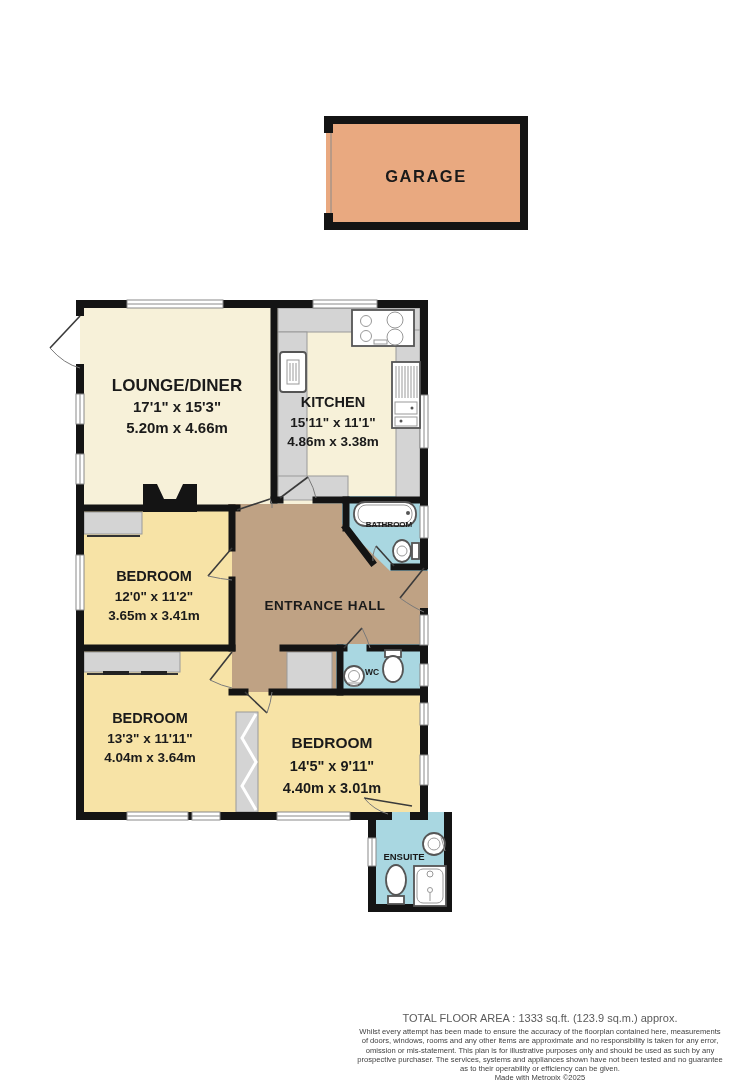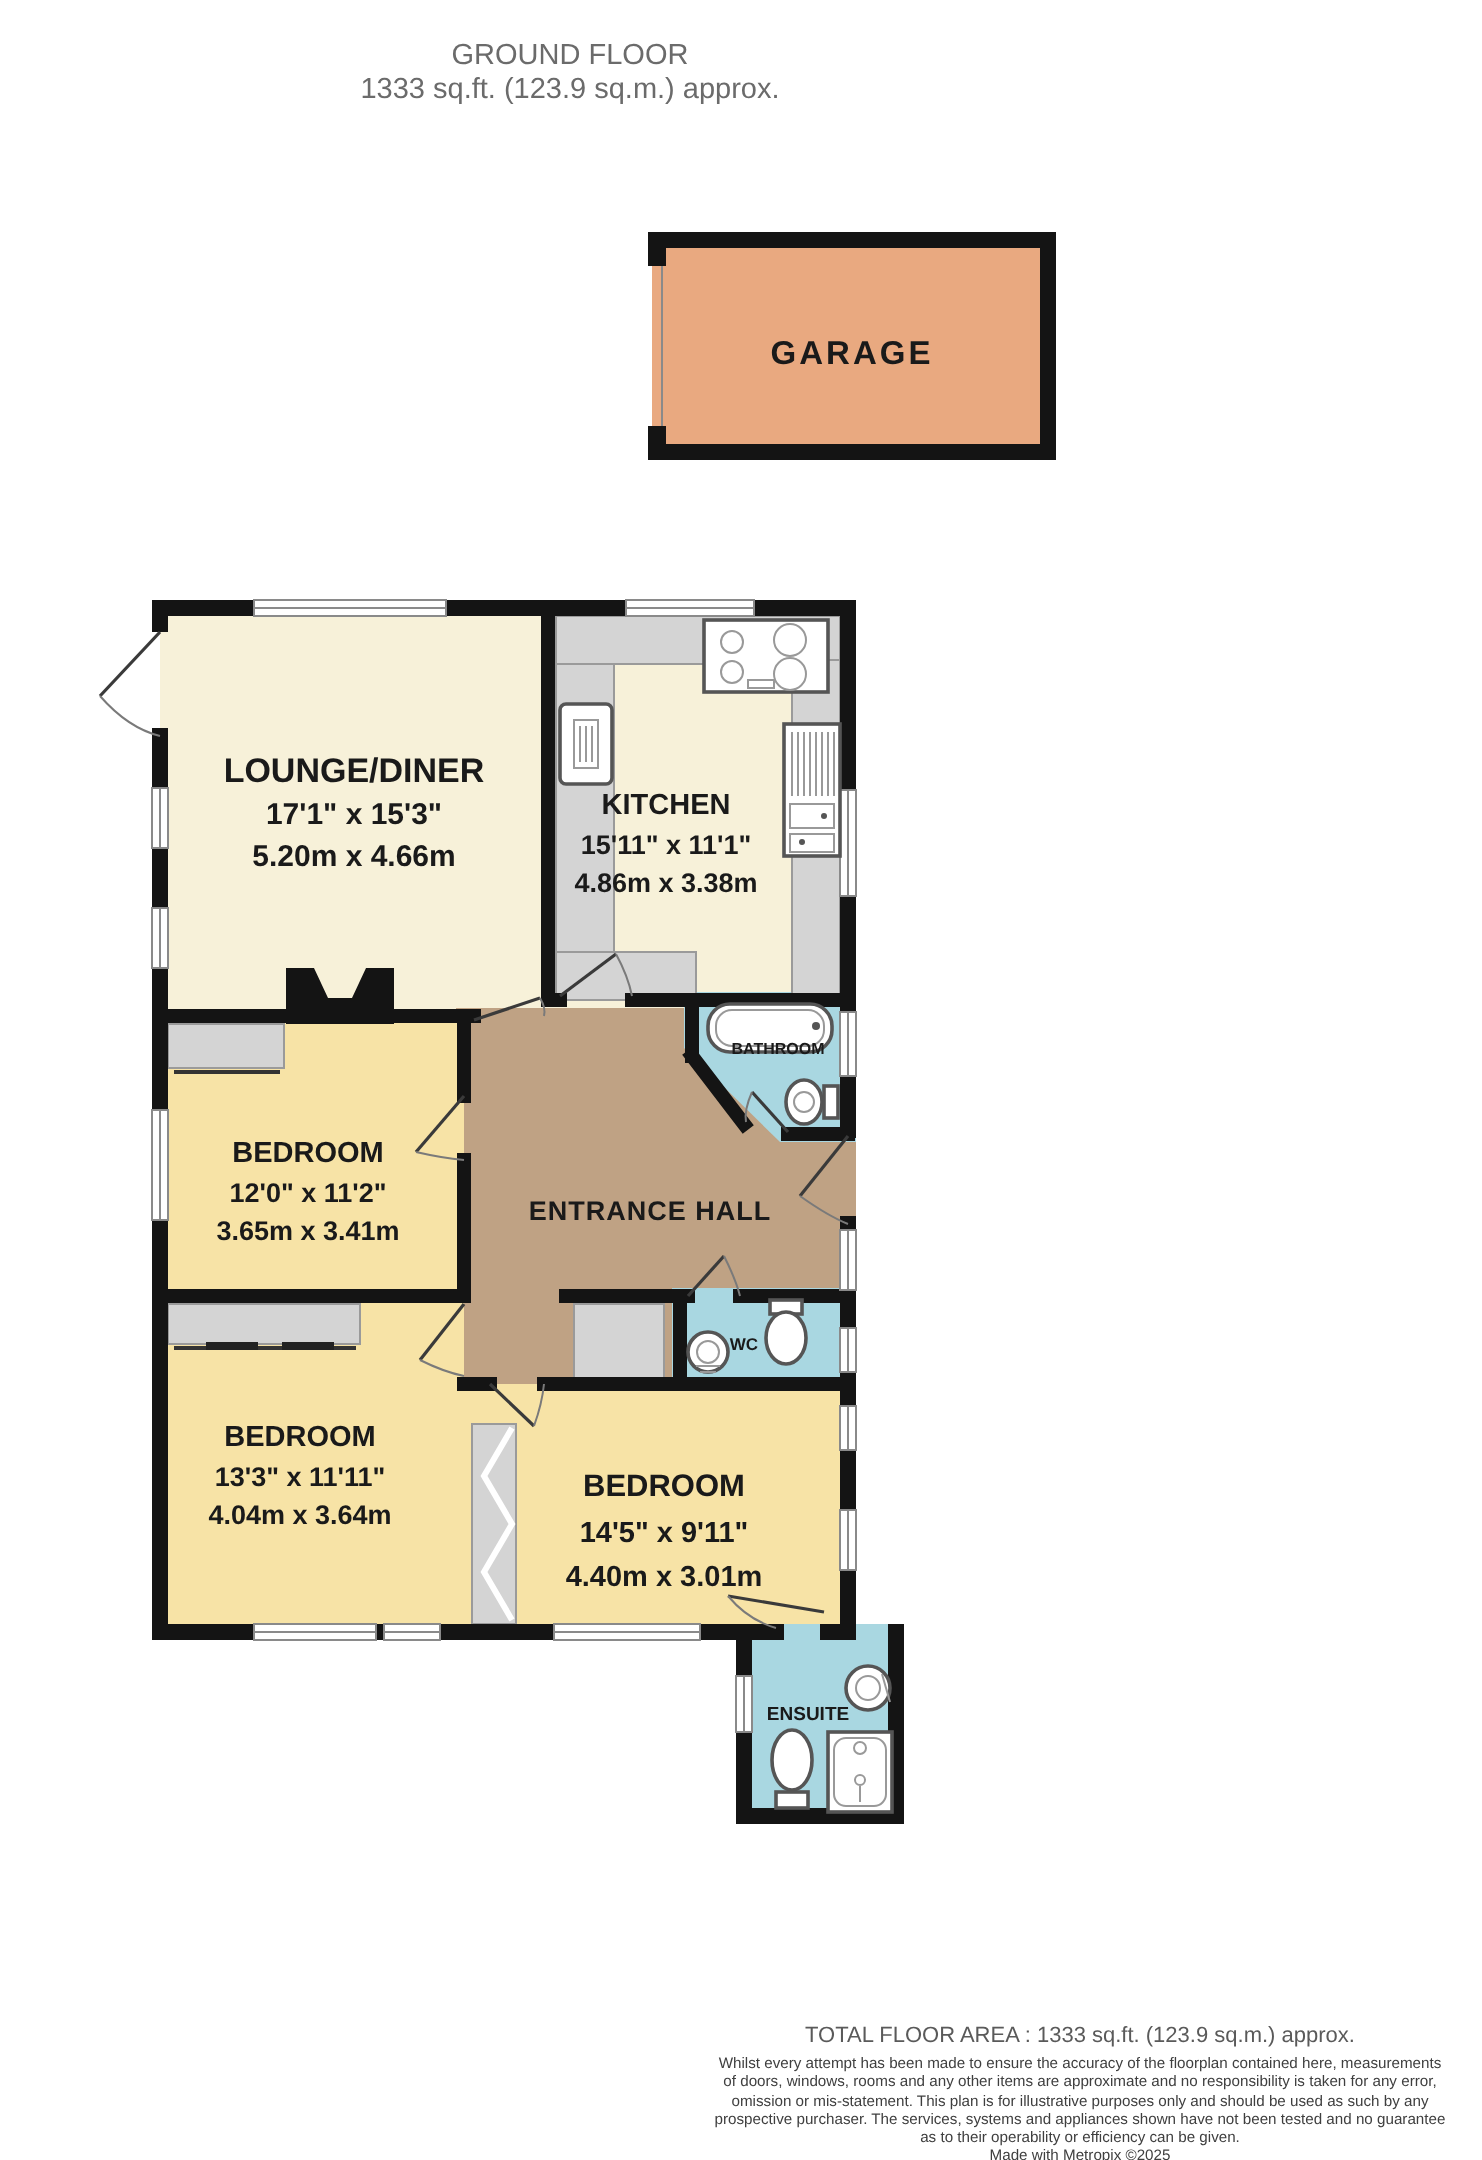--- a/index.html
+++ b/index.html
@@ -26,24 +26,20 @@
   .fixthin{fill:none;stroke:#999;stroke-width:1}
   #footer{position:absolute;left:330px;top:1012px;width:420px;text-align:center;color:#555;}
   #footer .total{font-size:11px;margin-bottom:3px;color:#5a5a5a;}
   #footer .disc{font-size:7.6px;line-height:9.3px;color:#3f3f3f;}
 </style>
 </head>
 <body>
 
 <div id="page">
 
-  <div id="plan-title">
-    <div>GROUND FLOOR</div>
-    <div>1333 sq.ft. (123.9 sq.m.) approx.</div>
-  </div>
 
   <svg id="plan-svg" width="741" height="1080" viewBox="0 0 741 1080">
 
     <g>
       <rect class="fill-garage" x="326" y="118" width="200" height="110"></rect>
       <path class="wall" d="M328,120 H524 M524,120 V226 M328,226 H524"></path>
       <line class="winline" x1="331" y1="120" x2="331" y2="226"></line>
       <rect fill="var(--wall)" x="324" y="116" width="9" height="17"></rect>
       <rect fill="var(--wall)" x="324" y="213" width="9" height="17"></rect>
       <text x="426" y="182" font-size="16.5" letter-spacing="1.5" text-anchor="middle">GARAGE</text>

